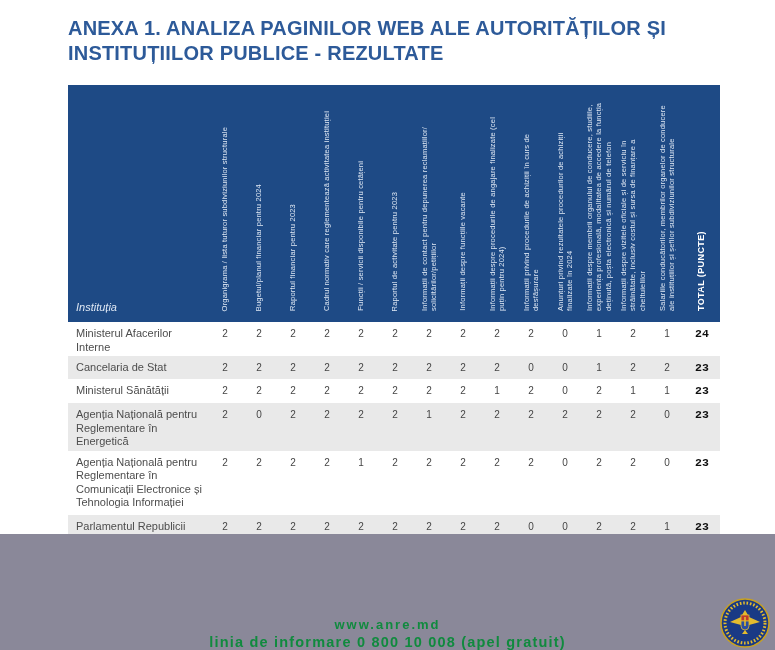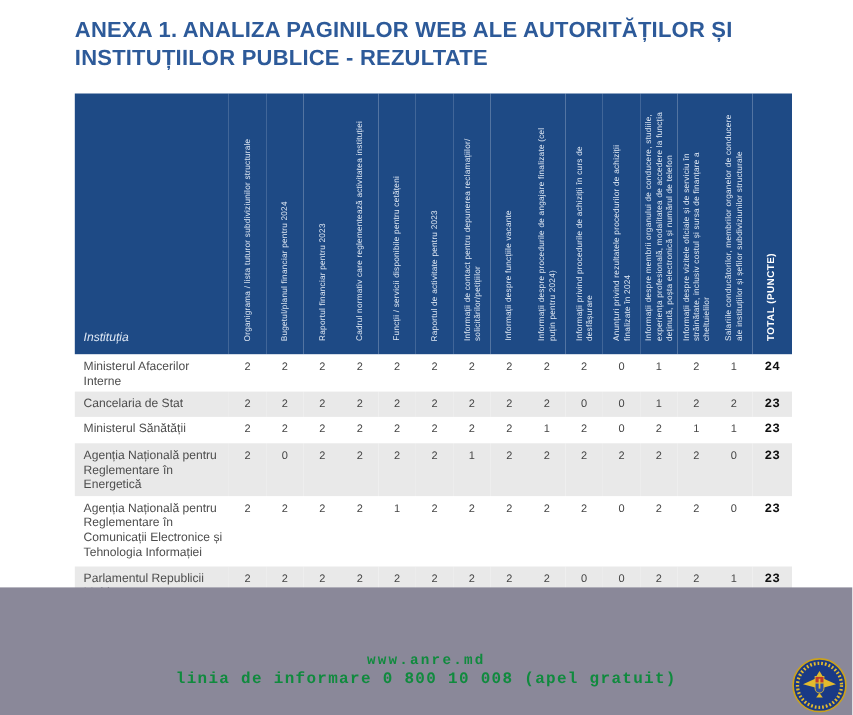--- a/index.html
+++ b/index.html
@@ -59,22 +59,22 @@
   .total-td{
     font-size:11.5px;color:#101010;font-weight:bold;text-align:center;padding-top:5px;font-family:Liberation Mono, monospace;
   }
 
   
   .footer{
     position:absolute;left:0;top:534px;width:775px;height:116px;
     background:#8a8899;
   }
   .footer-text{
-    position:absolute;left:0;bottom:24px;width:100%;text-align:center;
-    font-family:Liberation Mono, monospace;
+    position:absolute;left:0;bottom:0;width:100%;text-align:center;
+    font-family:Liberation Sans, sans-serif;
     color:#108a3e;font-weight:bold;
   }
   .footer-site{font-size:13px;letter-spacing:2px;margin-bottom:2px;}
   .footer-info{font-size:14.5px;letter-spacing:1.2px;}
   .logo{position:absolute;right:5px;bottom:2px;width:50px;height:50px;}
 </style>
 </head>
 <body>
 
 <div class="page">

